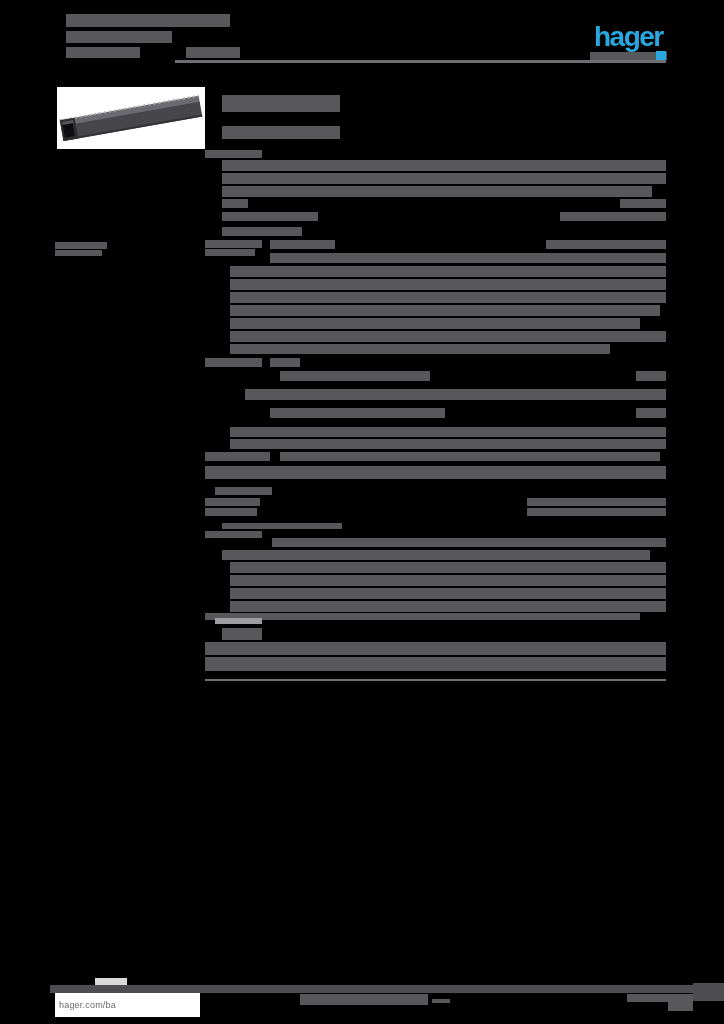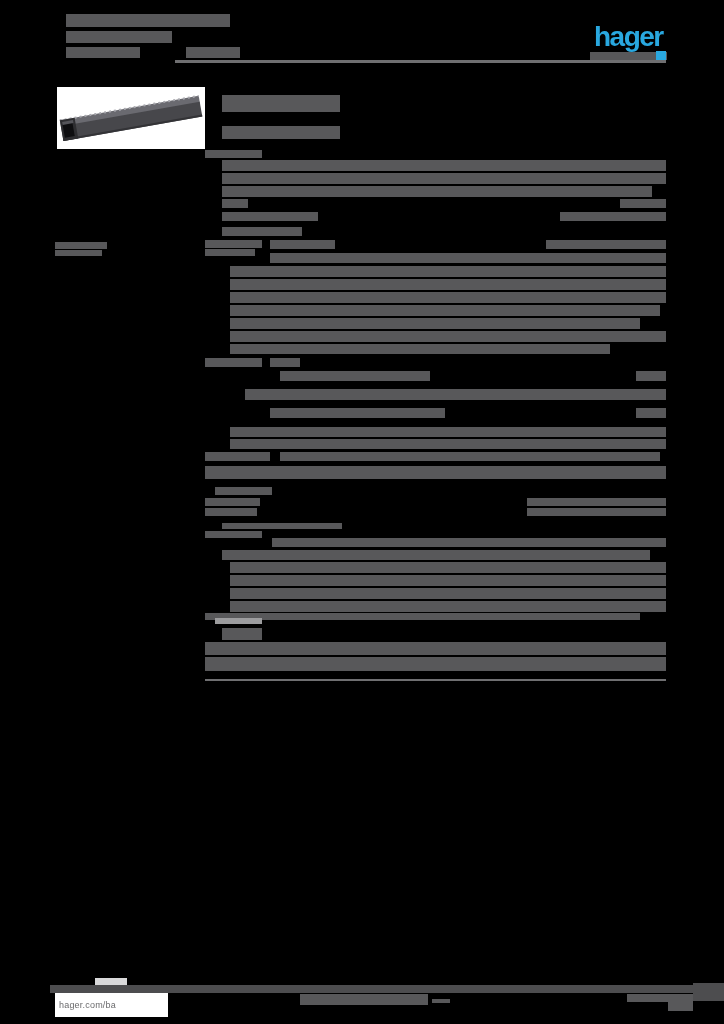--- a/index.html
+++ b/index.html
@@ -33,20 +33,21 @@
     position:absolute;left:57px;top:87px;width:148px;height:62px;
     background:var(--white);
   }
   .photo-box svg{display:block;}
   
   .footer-band{position:absolute;left:50px;top:985px;width:674px;height:8px;background:var(--band);}
   .footer-right-block{position:absolute;left:693px;top:983px;width:31px;height:18px;background:var(--band);}
   .url-box{
     position:absolute;left:55px;top:993px;width:113px;height:24px;
     background:var(--white);
+    padding-left:32px;
   }
   .url-box span{
     position:absolute;left:4px;top:7px;
     font-size:9px;color:#6B6B6D;letter-spacing:0.2px;
     font-family:"Liberation Sans", sans-serif;
   }
 </style>
 </head>
 <body>
 

